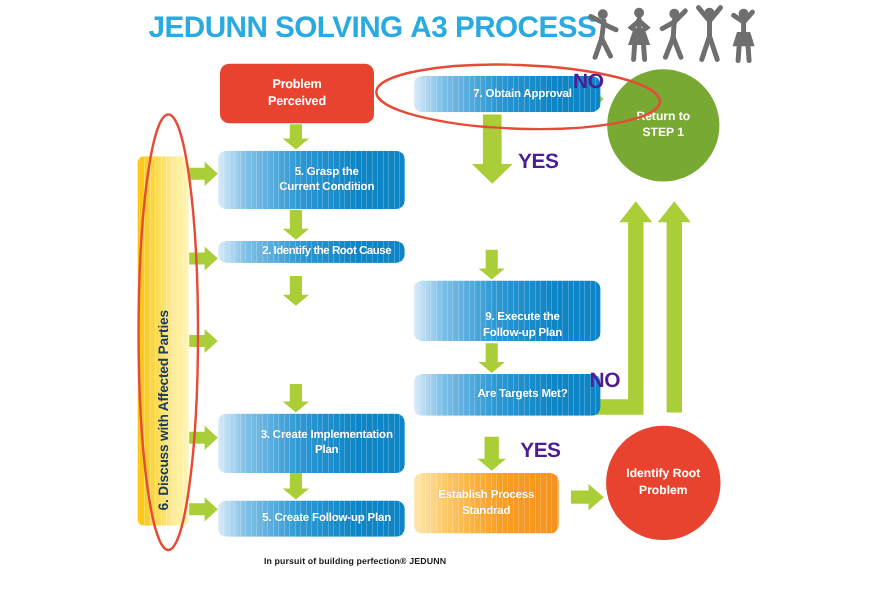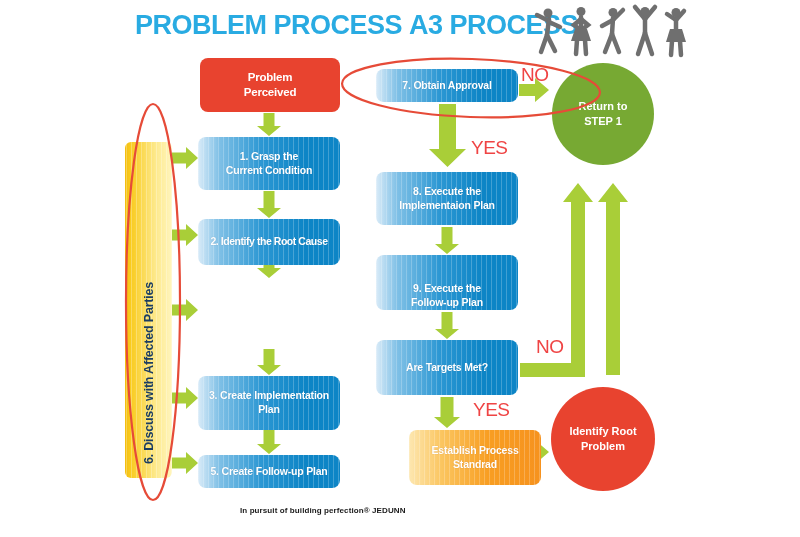--- a/index.html
+++ b/index.html
@@ -16,20 +16,21 @@
   .node{
     display:flex;align-items:center;justify-content:center;text-align:center;
     border-radius:8px;color:#fff;font-weight:700;font-size:10.5px;line-height:1.32;
     letter-spacing:-0.2px;white-space:pre-line;z-index:3;
   }
   .blue{
     background-image:
       repeating-linear-gradient(90deg, rgba(255,255,255,.22) 0 1px, rgba(255,255,255,0) 1px 5px),
       linear-gradient(90deg,#D9EBF8 0%,#7FC0E6 15%,#2B97D3 45%,#0D85C6 75%,#0D85C6 100%);
     text-shadow:0 0 1px rgba(0,60,110,.35);
+    padding-left:28px;
   }
   .redbox{background:#E8432F;}
   .orangebox{
     background-image:
       repeating-linear-gradient(90deg, rgba(255,255,255,.22) 0 1px, rgba(255,255,255,0) 1px 5px),
       linear-gradient(90deg,#FDE7B0 0%,#FBC55F 25%,#F89E22 60%,#F6921E 100%);
     text-shadow:0 0 1px rgba(150,70,0,.35);
   }
   .circle{
     display:flex;align-items:center;justify-content:center;text-align:center;border-radius:50%;
@@ -44,21 +45,21 @@
       repeating-linear-gradient(90deg, rgba(255,255,255,.28) 0 1px, rgba(255,255,255,0) 1px 5px),
       linear-gradient(90deg,#FFF5BD 0%,#FDE98C 35%,#F9CB1E 88%,#F3BE0F 100%);
     display:flex;align-items:center;justify-content:flex-start;
     writing-mode:vertical-rl;transform:rotate(180deg);
     padding-top:14px;box-sizing:border-box;
   }
   #discuss-bar .bar-label{
     color:#1B3D62;font-weight:700;font-size:12.5px;letter-spacing:-0.2px;white-space:nowrap;
   }
   
-  .decision{color:#ef4444;font-weight:400;font-size:19px;letter-spacing:-0.5px;z-index:4;}
+  .decision{color:#4c1d95;font-weight:700;font-size:19px;letter-spacing:-0.5px;z-index:4;}
   #no-top{left:521px;top:64px;}
   #yes-top{left:471px;top:137px;}
   #no-bottom{left:536px;top:336px;}
   #yes-bottom{left:473px;top:399px;}
   
   #arrow-layer{left:0;top:0;z-index:1;}
   #ellipse-layer{left:0;top:0;z-index:6;pointer-events:none;}
   #figures{left:533px;top:2px;z-index:2;}
   
   #footer{left:200px;top:506px;font-size:8px;font-weight:700;color:#1a1a1a;letter-spacing:0.1px;margin-left:40px;}
@@ -89,21 +90,21 @@
       <polygon points="441.5,312 452.5,312 452.5,329 459,329 447,339 435,329 441.5,329"></polygon>
       <polygon points="440.5,397 453.5,397 453.5,417 460,417 447,428 434,417 440.5,417"></polygon>
       <polygon points="519,446 535,446 535,440 549,452 535,464 535,458 519,458"></polygon>
 
       <path d="M520,363 H571 V202 H563 L578,183 L593,202 H585 V377 H520 Z"></path>
       <path d="M606,375 V202 H598 L613,183 L628,202 H620 V375 Z"></path>
     </g>
   </svg>
 
   <div id="title" class="abs">
-    <span class="t-reg">PROBLEM PROCESS </span><span class="t-bold">A3 PROCESS</span>
+    <span class="t-reg">JEDUNN SOLVING </span><span class="t-bold">A3 PROCESS</span>
   </div>
 
   <svg id="figures" class="abs" width="155" height="56" viewBox="0 0 155 56">
     <g stroke="#6F6F6F" stroke-width="4.5" stroke-linecap="round" fill="none">
       <line x1="16" y1="17" x2="14" y2="33"></line>
         <line x1="16" y1="19" x2="4" y2="13"></line>
         <line x1="16" y1="20" x2="27" y2="25"></line>
         <line x1="14" y1="33" x2="8" y2="50"></line>
         <line x1="14" y1="33" x2="22" y2="49"></line>
       <line x1="48" y1="15" x2="48" y2="28"></line>
@@ -133,38 +134,36 @@
         <circle cx="80" cy="10.5" r="4.5"></circle>
         <circle cx="112" cy="9.5" r="4.5"></circle>
         <circle cx="143" cy="10.5" r="4.5"></circle>
       <polygon points="42,27 54,27 58,39 38,39"></polygon>
         <polygon points="137,27 149,27 153,40 133,40"></polygon>
     </g>
   </svg>
 
   <div class="node redbox abs" style="left:200px;top:58px;width:140px;height:54px;font-size:11.5px;"><span>Problem
 Perceived</span></div>
-  <div class="node blue abs" style="left:198px;top:137px;width:142px;height:53px;"><span>1. Grasp the
+  <div class="node blue abs" style="left:198px;top:137px;width:142px;height:53px;"><span>5. Grasp the
 Current Condition</span></div>
-  <div class="node blue abs" style="left:198px;top:219px;width:142px;height:46px;letter-spacing:-0.45px;"><span>2. Identify the Root Cause</span></div>
+  <div class="node blue abs" style="left:198px;top:219px;width:142px;height:20px;letter-spacing:-0.45px;"><span>2. Identify the Root Cause</span></div>
   <div class="node blue abs" style="left:198px;top:376px;width:142px;height:54px;"><span>3. Create Implementation
 Plan</span></div>
   <div class="node blue abs" style="left:198px;top:455px;width:142px;height:33px;"><span>5. Create Follow-up Plan</span></div>
 
   <div id="discuss-bar" class="abs">
     <span class="bar-label">6. Discuss with Affected Parties</span>
   </div>
 
   <div class="node blue abs" style="left:376px;top:69px;width:142px;height:33px;"><span>7. Obtain Approval</span></div>
-  <div class="node blue abs" style="left:376px;top:172px;width:142px;height:53px;"><span>8. Execute the
-Implementaion Plan</span></div>
   <div class="node blue abs" style="left:376px;top:255px;width:142px;height:55px;align-items:flex-end;"><span>9. Execute the
 Follow-up Plan</span></div>
-  <div class="node blue abs" style="left:376px;top:340px;width:142px;height:55px;text-align:center;"><span>Are Targets Met?</span></div>
-  <div class="node orangebox abs" style="left:376px;top:430px;width:132px;height:55px;margin-left:33px;"><span>Establish Process
+  <div class="node blue abs" style="left:376px;top:340px;width:142px;height:38px;text-align:center;"><span>Are Targets Met?</span></div>
+  <div class="node orangebox abs" style="left:376px;top:430px;width:132px;height:55px;"><span>Establish Process
 Standrad</span></div>
 
   <div id="return-circle" class="circle abs"><span>Return to
 STEP 1</span></div>
   <div id="identify-circle" class="circle abs"><span>Identify Root
 Problem</span></div>
 
   <div id="no-top" class="decision abs">NO</div>
   <div id="yes-top" class="decision abs">YES</div>
   <div id="no-bottom" class="decision abs">NO</div>

